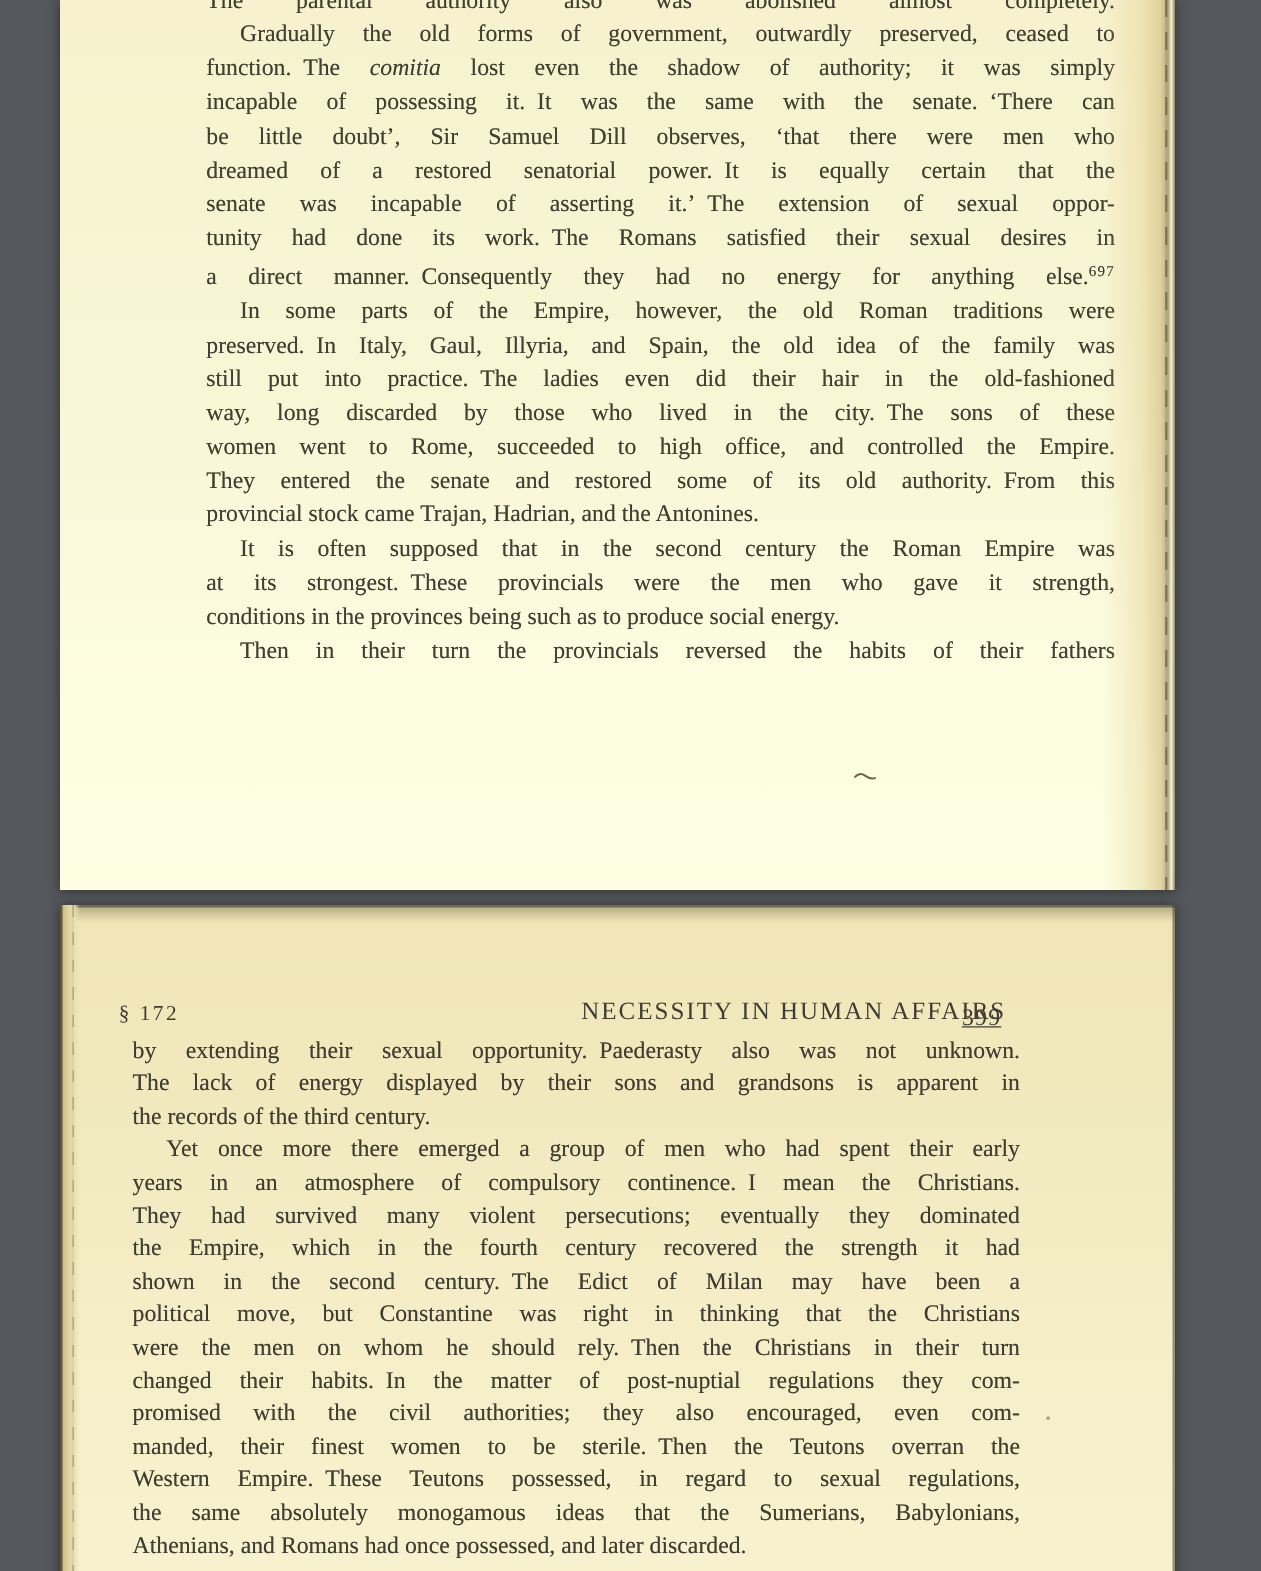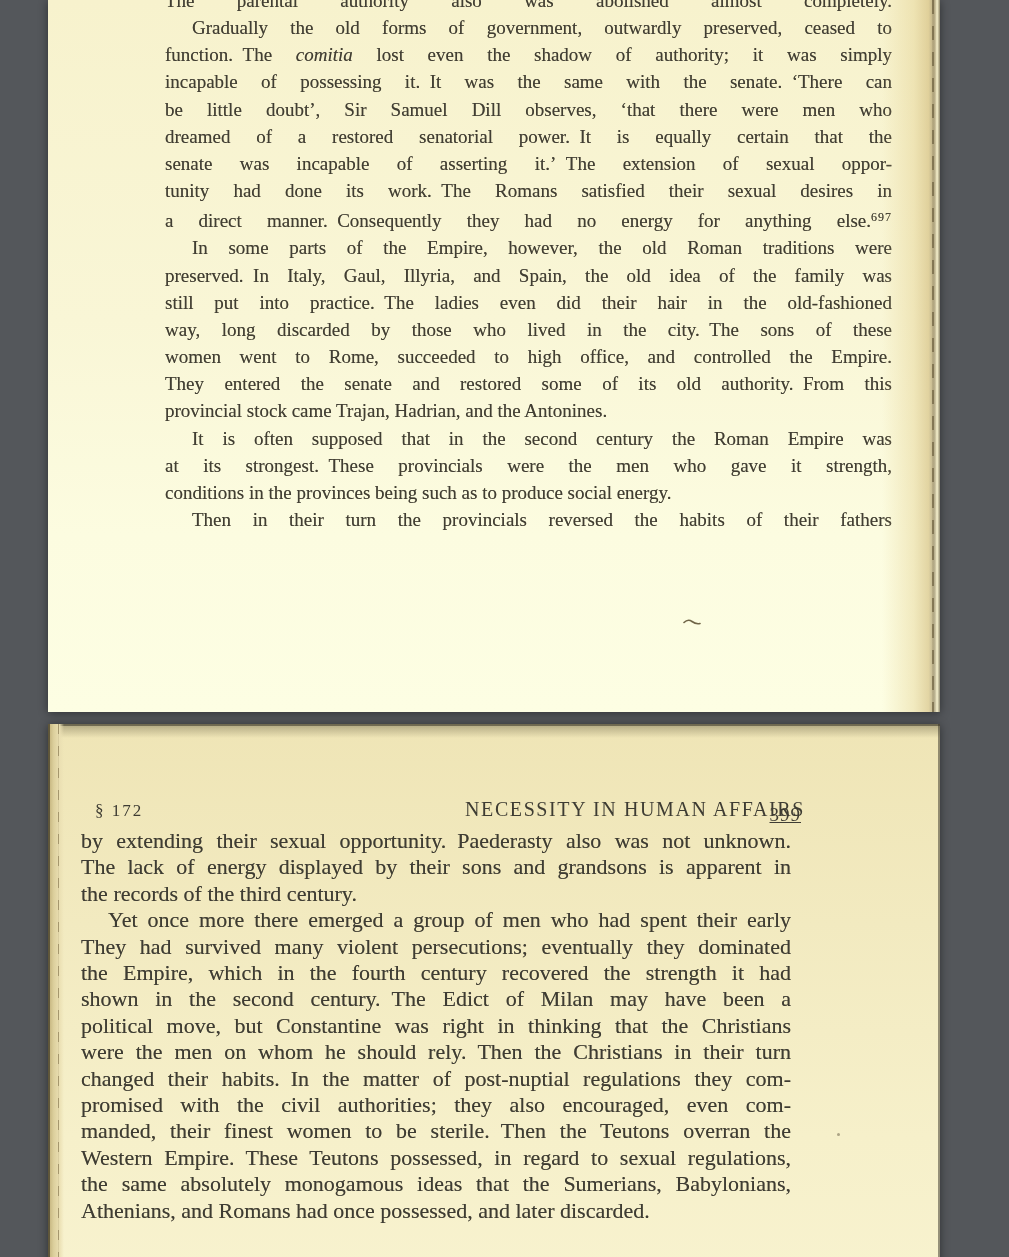--- a/index.html
+++ b/index.html
@@ -30,21 +30,21 @@
   .top-shade{position:absolute;left:0;right:0;top:0;height:14px;pointer-events:none;
     background:linear-gradient(to bottom,rgba(80,72,46,.40),rgba(80,72,46,0));}
   .top-edge-line{position:absolute;left:0;right:0;top:0;height:2px;background:rgba(56,52,40,.55);}
   .right-edge-line{position:absolute;top:0;bottom:0;right:0;width:2px;background:rgba(52,48,38,.5);}
   .bottom-band{position:absolute;left:0;right:0;bottom:0;height:7px;
     background:linear-gradient(to bottom,#c7bf92,#d8d1a3);border-top:1px solid rgba(140,130,90,.6);}
   
   .textblock{position:absolute;color:#413e33;
     text-shadow:0 0 0.5px rgba(62,56,40,.55);}
   #tb1{left:117px;top:-13px;width:727px;font-size:19px;line-height:27.15px;}
-  #tb2{left:33px;top:104px;width:710px;font-size:22px;line-height:26.4px;color:#3e3c33;}
+  #tb2{left:58px;top:104px;width:710px;font-size:19px;line-height:26.4px;color:#3e3c33;}
   .ln{text-align:justify;text-align-last:justify;}
   .ln.end{text-align-last:left;}
   .ln.indent{text-indent:27px;}
   .ln i{}
   .ln sup{font-size:12px;vertical-align:6px;letter-spacing:1px;}
   
   .runhead{position:absolute;left:47px;top:72px;width:710px;height:30px;color:#3e3c33;}
   .sec{position:absolute;left:0;top:5px;font-size:17px;letter-spacing:2px;}
   .runtitle{position:absolute;left:0;right:0;top:2px;text-align:right;font-size:20px;letter-spacing:1.6px;}
   .pagenum{position:absolute;right:4px;top:8px;font-size:19px;letter-spacing:1px;text-decoration:underline;}
@@ -98,20 +98,21 @@
       <span class="sec">§ 172</span>
       <span class="runtitle">NECESSITY IN HUMAN AFFAIRS</span>
       <span class="pagenum">399</span>
     </div>
 
     <div class="textblock" id="tb2">
       <div class="ln">by extending their sexual opportunity. Paederasty also was not unknown.</div>
       <div class="ln">The lack of energy displayed by their sons and grandsons is apparent in</div>
       <div class="ln end">the records of the third century.</div>
       <div class="ln indent">Yet once more there emerged a group of men who had spent their early</div>
+      <div class="ln">years in an atmosphere of compulsory continence. I mean the Christians.</div>
       <div class="ln">They had survived many violent persecutions; eventually they dominated</div>
       <div class="ln">the Empire, which in the fourth century recovered the strength it had</div>
       <div class="ln">shown in the second century. The Edict of Milan may have been a</div>
       <div class="ln">political move, but Constantine was right in thinking that the Christians</div>
       <div class="ln">were the men on whom he should rely. Then the Christians in their turn</div>
       <div class="ln">changed their habits. In the matter of post-nuptial regulations they com-</div>
       <div class="ln">promised with the civil authorities; they also encouraged, even com-</div>
       <div class="ln">manded, their finest women to be sterile. Then the Teutons overran the</div>
       <div class="ln">Western Empire. These Teutons possessed, in regard to sexual regulations,</div>
       <div class="ln">the same absolutely monogamous ideas that the Sumerians, Babylonians,</div>

